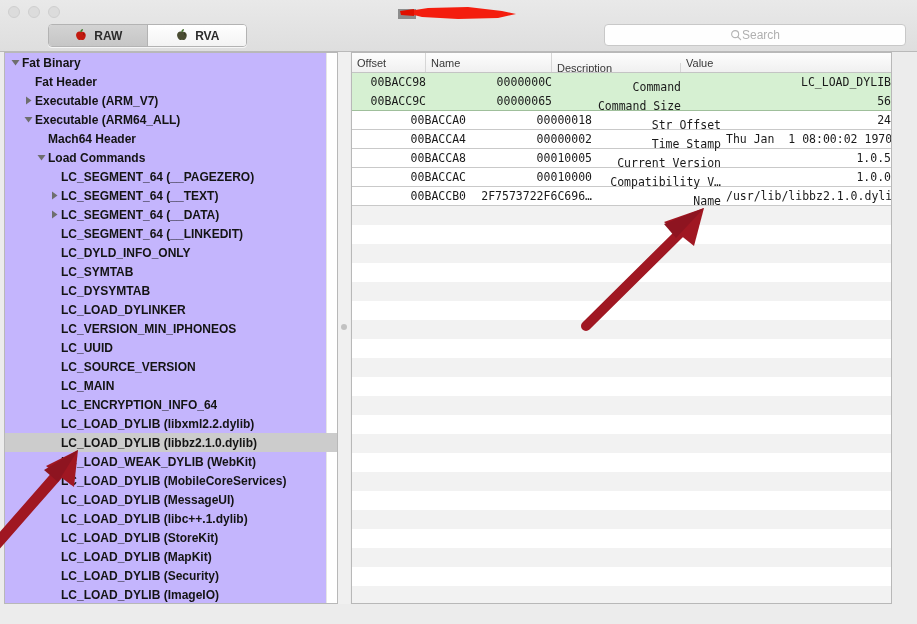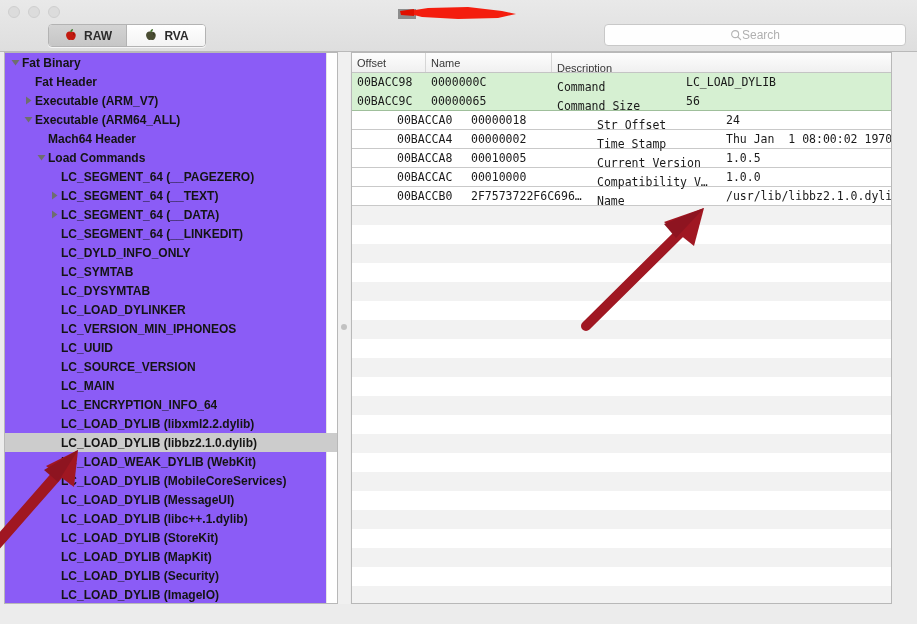--- a/index.html
+++ b/index.html
@@ -35,21 +35,21 @@
   }
 
   .wintitle-redaction {
     position: absolute; left: 398px; top: 4px;
     width: 122px; height: 18px;
   }
 
   
   .segmented {
     position: absolute; left: 48px; top: 24px;
-    width: 158px; height: 23px;
+    width: 199px; height: 23px;
     border: 1px solid #b3b3b3;
     border-radius: 4px;
     background: #fdfdfd;
     display: flex;
     overflow: hidden;
     box-sizing: border-box;
     box-shadow: 0 1px 0 rgba(255,255,255,0.7);
   }
   .seg {
     flex: 1 1 50%;
@@ -78,21 +78,21 @@
     display: flex; align-items: center; justify-content: center;
     box-sizing: border-box;
   }
   .search-ico { display:block; width: 12px; height: 12px; }
   .search-ph { font-size: 12px; color: #b0b0b0; }
 
   
   .leftpane {
     position: absolute; left: 4px; top: 52px;
     width: 334px; height: 552px;
-    background: #8b5cf6;
+    background: #c4b5fd;
     border: 1px solid #b8b8b8;
     box-sizing: border-box;
     overflow: hidden;
   }
   .tree { position: relative; }
   .trow {
     height: 19px;
     display: flex; align-items: center;
     font-size: 12px; font-weight: bold;
     color: #141414;
@@ -163,21 +163,21 @@
     align-items: center;
     border-bottom: 1px solid transparent;
   }
   .drow.green { background: #d6f0d2; }
   .drow.green.last { border-bottom: 1px solid #9fbf9b; }
   .drow.plain { background: #ffffff; }
   .drow.named { border-bottom: 1px solid #c9c9c9; padding-left: 40px; }
   .td {
     padding-left: 5px;
     box-sizing: border-box;
-    overflow: hidden; white-space: pre;
+    overflow: hidden; white-space: pre; text-align: right;
   }
 
   .erow { height: 19px; }
   .erow.alt { background: #f2f2f2; }
   .erow.white { background: #ffffff; }
 
   
   .c0 { width: 74px; flex: 0 0 74px; }
   .c1 { width: 126px; flex: 0 0 126px; }
   .c2 { width: 129px; flex: 0 0 129px; margin-top: 10px; }
@@ -414,20 +414,21 @@
 
   <div class="splitter">
     <span class="splitter-dot"></span>
   </div>
 
   <div class="rightpane">
     <div class="thead" id="thead">
         <div class="th c0">Offset</div>
         <div class="th c1">Name</div>
         <div class="th c2">Description</div>
+        <div class="th c3">Value</div>
       </div>
     <div class="tbody" id="tbody">
         <div class="drow green">
           <div class="td c0">00BACC98</div>
           <div class="td c1">0000000C</div>
           <div class="td c2">Command</div>
           <div class="td c3">LC_LOAD_DYLIB</div>
         </div>
         <div class="drow green last">
           <div class="td c0">00BACC9C</div>

